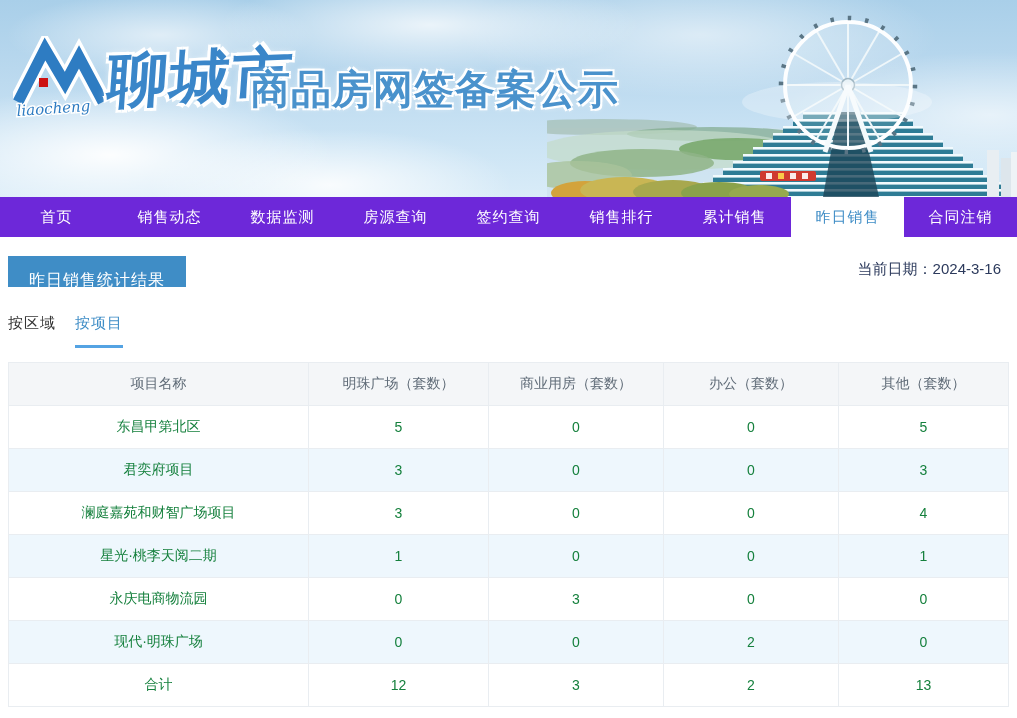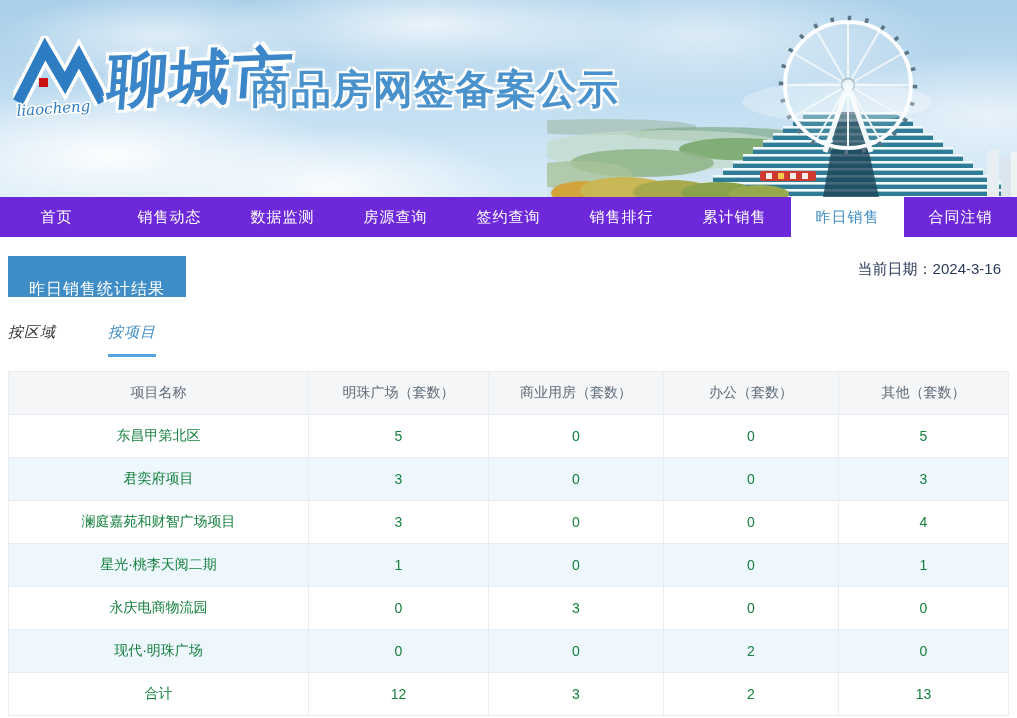--- a/index.html
+++ b/index.html
@@ -36,25 +36,25 @@
   .nav { display:flex; width:1017px; height:40px; background:#6d28d9; }
   .nav-item {
     flex:1; display:flex; align-items:center; justify-content:center;
     color:#fff; font-size:15px; letter-spacing:1px; cursor:pointer;
   }
   .nav-item.active { background:#fff; color:#3f8dc6; }
 
   
   .content { position:relative; padding:0 8px; }
   .section-title {
-    display:inline-block; margin-top:19px; height:41px; line-height:31px;
-    padding:17px 21px; background:#3f8dc6; color:#fff; font-size:16px; letter-spacing:1px;
+    display:inline-block; margin-top:19px; height:31px; line-height:31px;
+    padding:8px 21px; background:#3f8dc6; color:#fff; font-size:16px; letter-spacing:1px;
   }
   .date-line { position:absolute; right:16px; top:23px; font-size:15px; color:#2c3a5c; }
-  .tabs { display:flex; gap:52px; margin-top:25px;font-style:italic; }
+  .tabs { display:flex; gap:19px; margin-top:25px; }
   .tab { font-size:15px; color:#333; padding-bottom:12px; cursor:pointer; letter-spacing:1px; }
   .tab.active { color:#3f8dc6; border-bottom:3px solid #54a3e3; }
 
   
   table.data-table { width:100%; border-collapse:collapse; margin-top:14px; }
   .data-table th, .data-table td {
     height:43px; border:1px solid #e9edf1; text-align:center;
     font-size:14px; font-weight:400;
   }
   .data-table th { background:#f4f6f8; color:#5f6b77; }

